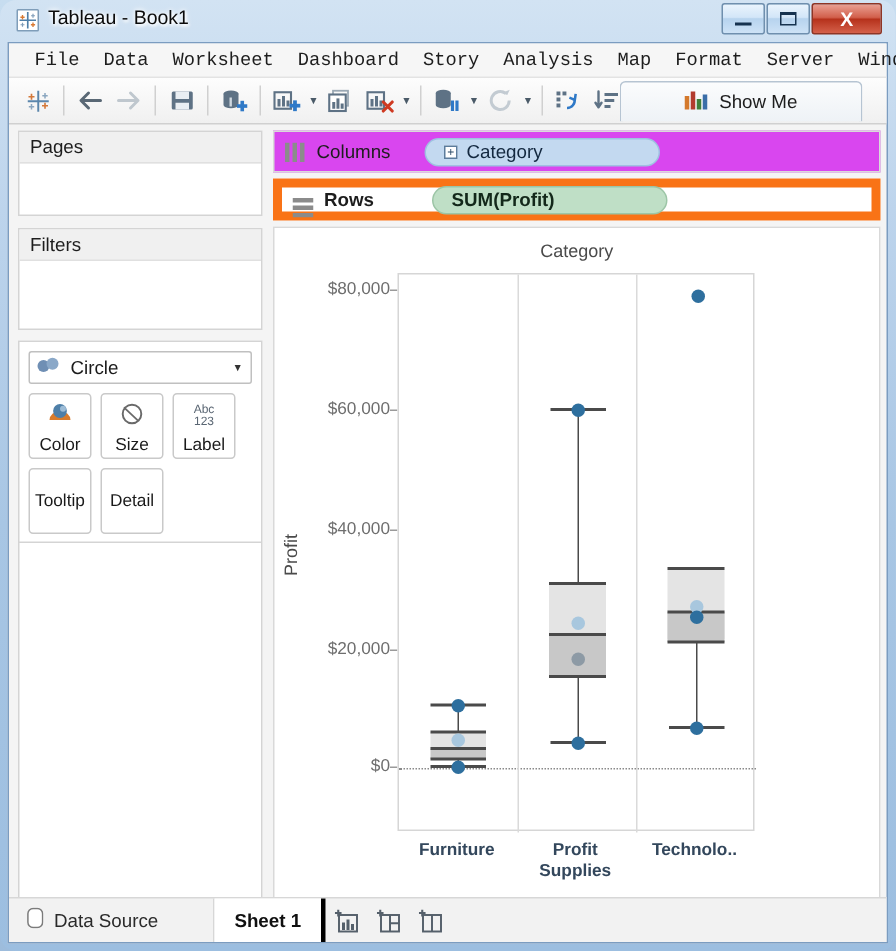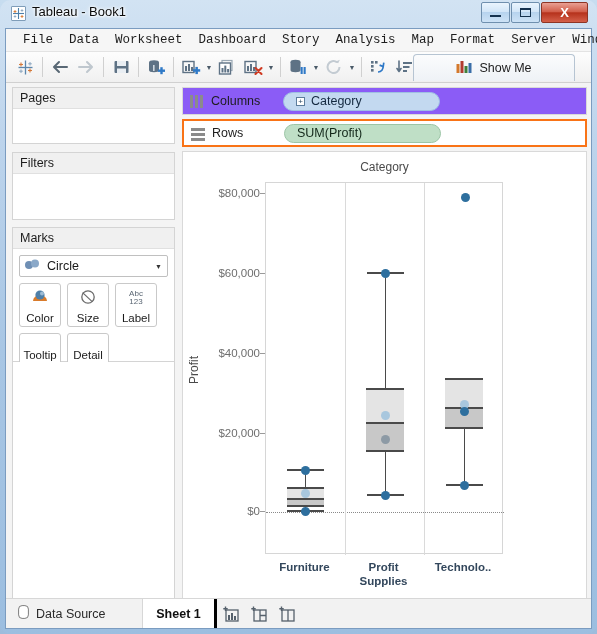--- a/index.html
+++ b/index.html
@@ -122,25 +122,25 @@
     font-size:12.5px; color:#13283f;
   }
   #marks-rest{
     position:absolute; left:0; top:275px; width:163px; height:257px;
     background:#fff; border:1px solid #d4d4d4; border-top:none;
   }
 
   
   #shelf-cols{
     position:absolute; left:176px; top:58px; width:405px; height:28px;
-    background:#8b5cf6; border:1px solid #d9d9d9; display:flex; align-items:center;
+    background:#d946ef; border:1px solid #d9d9d9; display:flex; align-items:center;
   }
   #shelf-rows{
     position:absolute; left:176px; top:90px; width:405px; height:28px;
-    background:#fff; border:2px solid #f97316; display:flex; align-items:center;
+    background:#fff; border:6px solid #f97316; display:flex; align-items:center;font-weight:bold;
   }
   .shelf-lbl{ font-size:12.5px; width:100px; padding-left:28px; color:#1d1d1d;}
   .shelf-ico{ position:absolute; left:7px; top:7px; }
   .pill{
     height:19px; border-radius:10px; display:flex; align-items:center;
     padding:0 12px; font-size:12.5px; gap:6px; position:relative;
   }
   .pill.blue{ background:#c3d9f0; border:1px solid #9fc0e2; color:#13283f; width:157px;}
   .pill.green{ background:#bfdfc6; border:1px solid #9cc5a6; color:#13281a; width:157px;}
   .plusbox{
@@ -427,21 +427,20 @@
 
       <div class="card" id="pages-card">
         <div class="card-hd">Pages</div>
       </div>
 
       <div class="card" id="filters-card">
         <div class="card-hd">Filters</div>
       </div>
 
       <div class="card" id="marks-card">
-        <div class="card-hd">Marks</div>
         <div id="marks-body">
 
           <div id="marktype">
             <span>
               <svg width="17" height="11" viewBox="0 0 17 11">
                 <circle cx="5" cy="6" r="4" fill="#6f8fb4"></circle>
                 <circle cx="11" cy="4.5" r="4" fill="#8aa8c8"></circle>
               </svg>
             </span>
             <span>Circle</span>

